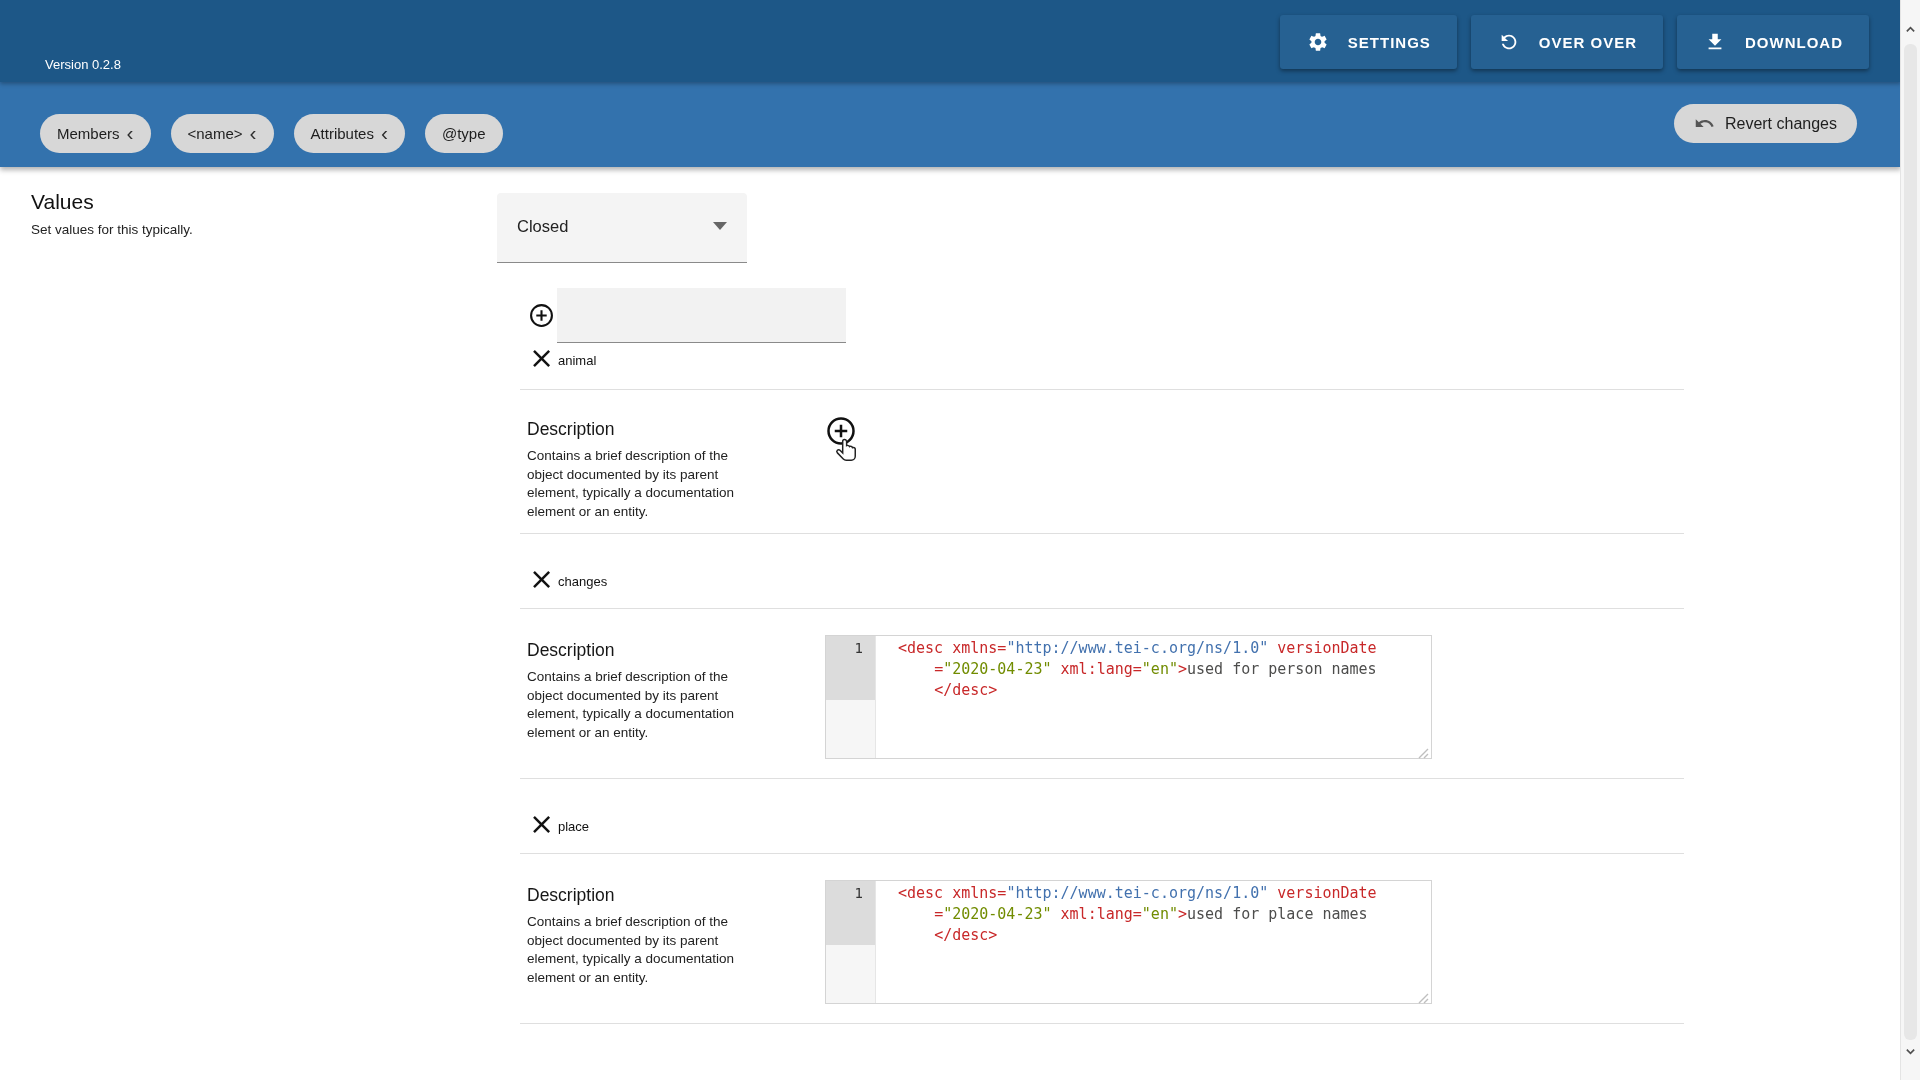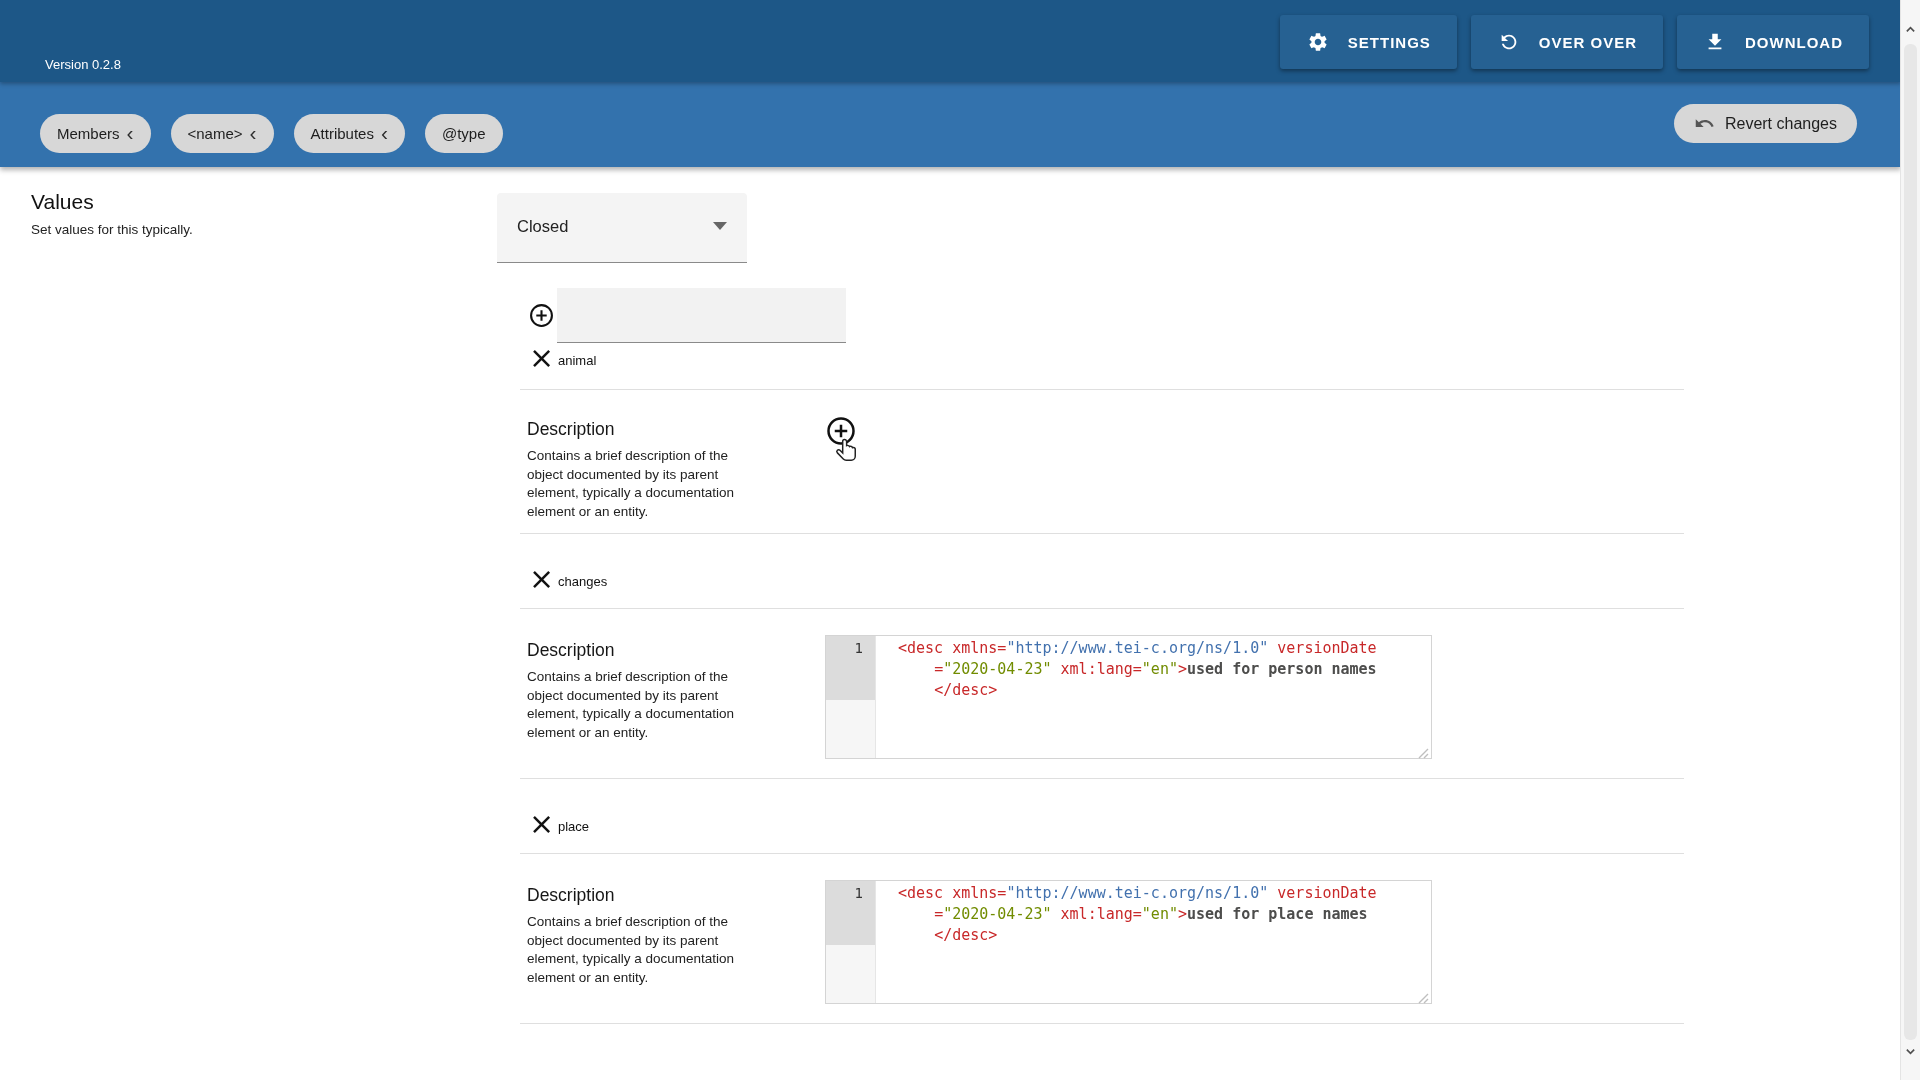--- a/index.html
+++ b/index.html
@@ -53,21 +53,21 @@
   
   .editor{position:absolute;left:825px;width:607px;height:124px;background:#fff;border:1px solid #d4d4d4;box-sizing:border-box;}
   .gutter{position:absolute;left:0;top:0;width:50px;height:100%;background:#f6f6f6;border-right:1px solid #e6e6e6;box-sizing:border-box;}
   .gutter .active{position:absolute;left:0;top:0;width:100%;height:64px;background:#dcdcdc;}
   .gutter .lnum{position:absolute;right:12px;top:4px;font-family:"DejaVu Sans Mono",monospace;font-size:14px;color:#333;}
   .codearea{position:absolute;left:56px;top:2px;right:4px;margin-left:16px;}
   .cm-line{white-space:pre;font-family:"DejaVu Sans Mono",monospace;font-size:15px;line-height:21px;}
   .tok-tag{color:#c82829;}
   .tok-string{color:#718c00;}
   .tok-link{color:#4271ae;}
-  .tok-text{color:#4d4d4c;font-weight:bold;}
+  .tok-text{color:#4d4d4c;}
   .grip{position:absolute;right:2px;bottom:2px;width:11px;height:11px;opacity:.85;}
 
   
   .scrollbar{position:absolute;right:0;top:0;width:19px;height:1080px;background:#f6f6f6;border-left:1px solid #e4e4e4;z-index:50;}
   .sb-thumb{position:absolute;left:3px;top:44px;width:13px;height:996px;background:#e7e7e7;border-radius:6px;}
   .sb-chev{position:absolute;left:4px;width:11px;height:11px;}
   .sb-chev svg{display:block;}
 
   .cursor-hand{position:absolute;z-index:40;pointer-events:none;}
 </style>

